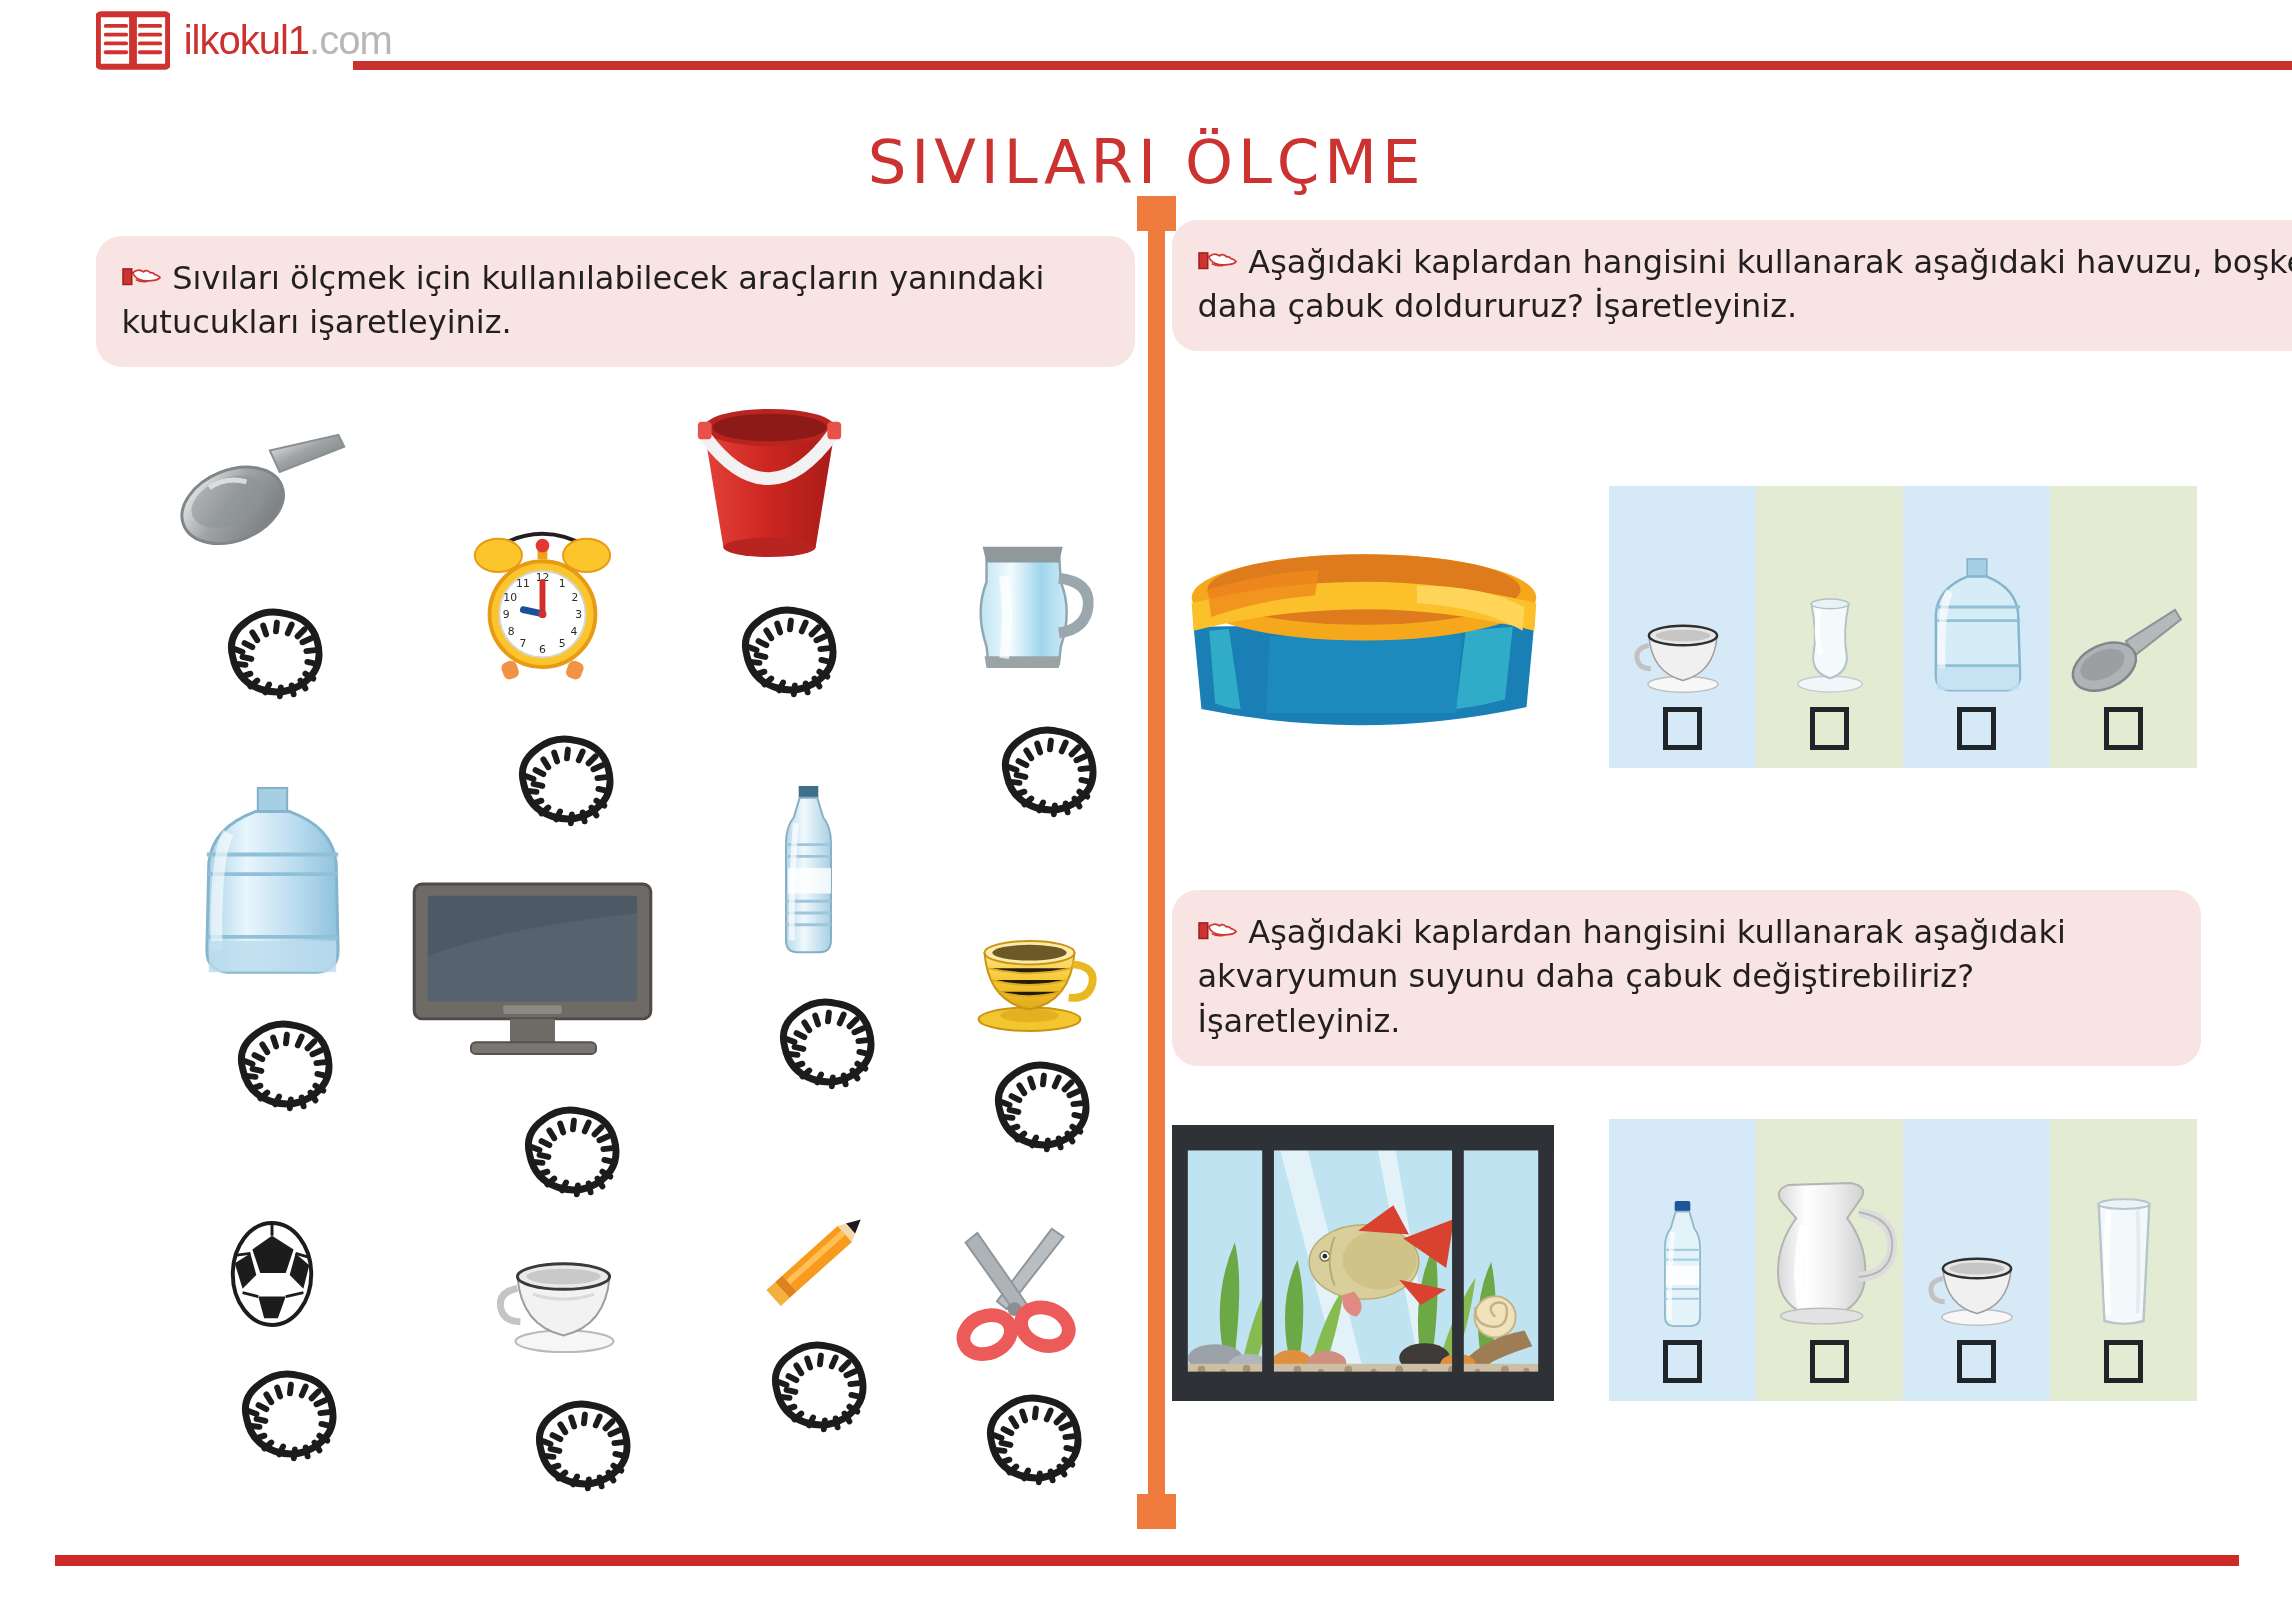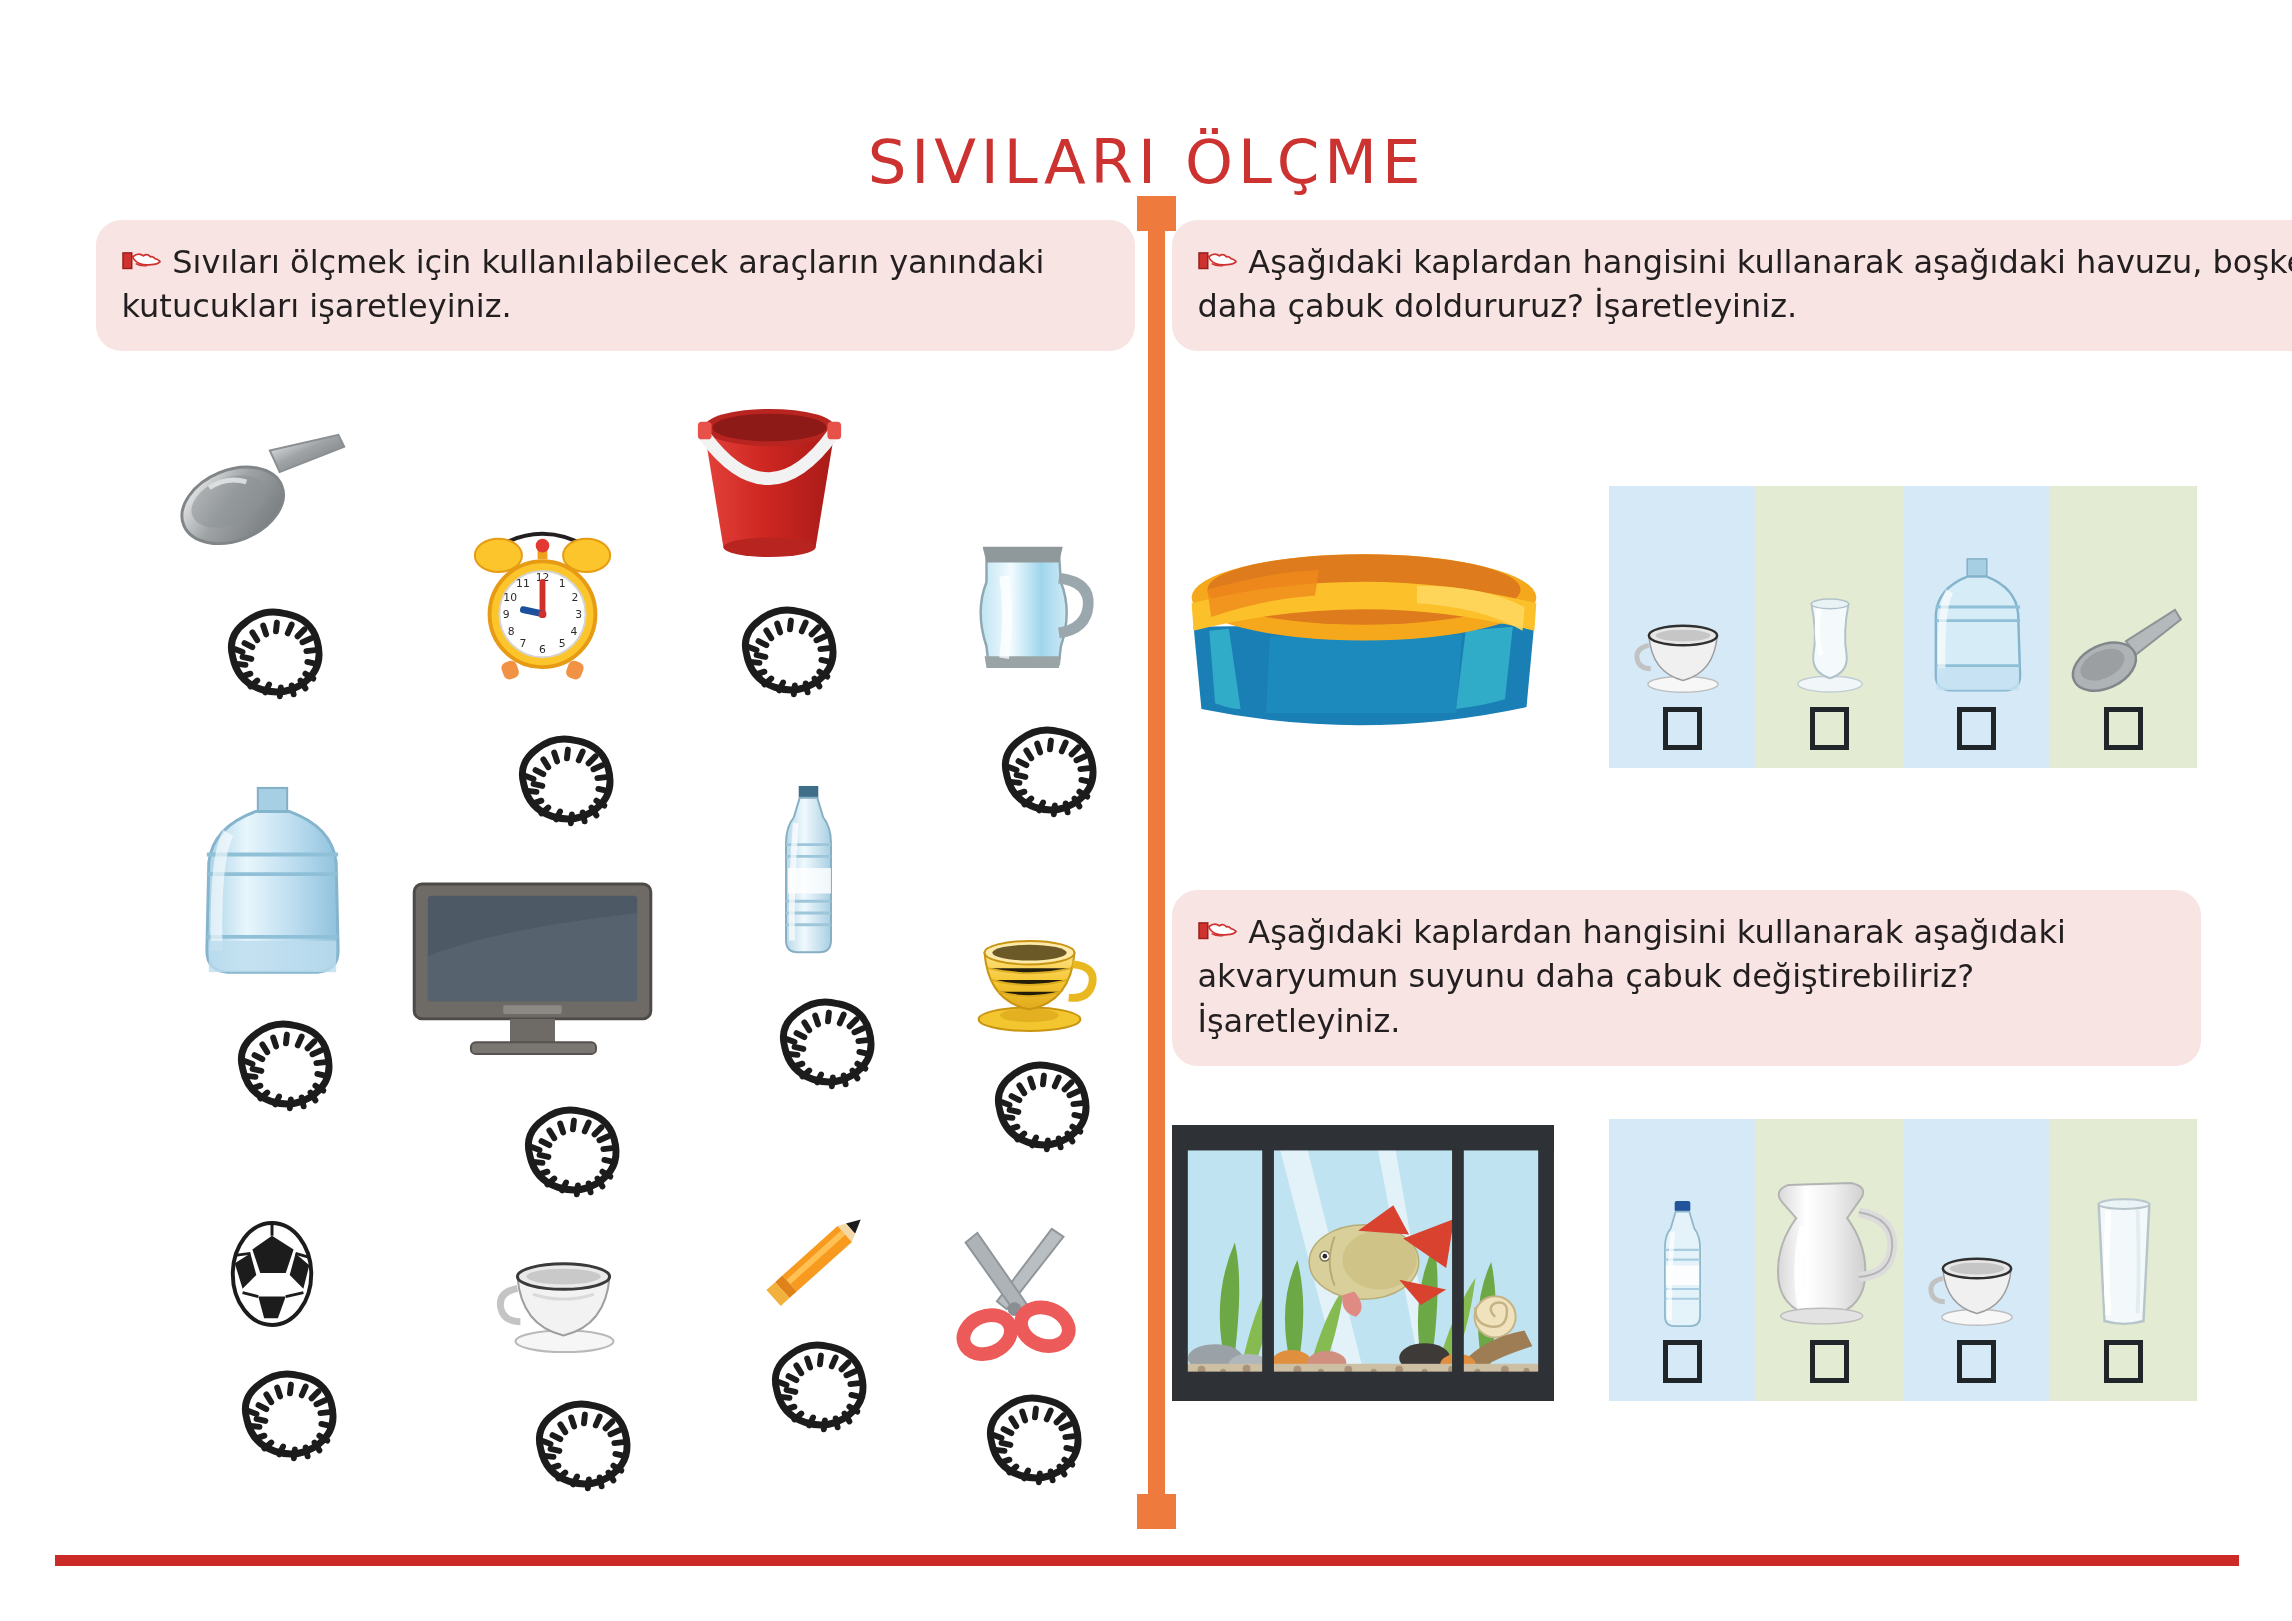--- a/index.html
+++ b/index.html
@@ -31,21 +31,21 @@
     font-family: "DejaVu Sans", sans-serif; font-weight: 400; margin-top: 16px;
   }
 
   
   .inst {
     position: absolute; background: #f8e4e3; border-radius: 25.5px;
     padding: 19.6px 25.5px 21.6px 25.5px;
     font-size: 32px; line-height: 1.40; color: #231f20;
     font-family: "DejaVu Sans", sans-serif;
   }
-  .inst-left  { left: 96px;  top: 220px; width: 1039px; }
+  .inst-left  { left: 96px;  top: 236px; width: 1039px; }
   .inst-r1    { left: 1172px; top: 220px; width: 1215px; }
   .inst-r2    { left: 1172px; top: 890px; width: 1029px; }
   .hand-icon { display: inline-block; vertical-align: -2px; margin-right: 11.8px; }
 
   
   .divider { position: absolute; left: 1137px; top: 196px; width: 39px; height: 1333px; }
   .div-bar { position: absolute; left: 10.8px; top: 0; width: 17.6px; height: 1333px; background: #ef7a3e; }
   .div-cap { position: absolute; left: 0; width: 39px; height: 35px; background: #ef7a3e; }
   .div-cap.top { top: 0; }
   .div-cap.bot { bottom: 0; }
@@ -69,20 +69,42 @@
   .checkbox { width: 39px; height: 43px; border: 5.9px solid #202529; background: transparent; }
 
   
   .footer-rule { position: absolute; left: 55px; top: 1555px; width: 2184px; height: 10.8px; background: #cc2a26; }
 </style>
 </head>
 <body>
 
 <div class="page">
 
+  <div class="header">
+    <div class="logo-wrap">
+      <svg class="book-icon" viewBox="0 0 76 62">
+        <rect x="2" y="4" width="72" height="54" rx="3" fill="#ffffff" stroke="#cf3330" stroke-width="6"></rect>
+        <rect x="34" y="2" width="8" height="58" fill="#cf3330"></rect>
+        <g stroke="#cf3330" stroke-width="4" stroke-linecap="round">
+          <line x1="10" y1="16" x2="31" y2="16"></line>
+            <line x1="10" y1="25" x2="31" y2="25"></line>
+          <line x1="10" y1="34" x2="31" y2="34"></line>
+            <line x1="10" y1="43" x2="31" y2="43"></line>
+          <line x1="45" y1="16" x2="66" y2="16"></line>
+            <line x1="45" y1="25" x2="66" y2="25"></line>
+          <line x1="45" y1="34" x2="66" y2="34"></line>
+            <line x1="45" y1="43" x2="66" y2="43"></line>
+        </g>
+      </svg>
+      <div class="logo-text">
+        <span class="logo-main">ilkokul1</span><span class="logo-dot">.com</span>
+      </div>
+    </div>
+    <div class="header-rule"></div>
+  </div>
 
   <div class="title">SIVILARI ÖLÇME</div>
 
   <div class="inst inst-left">
     <svg class="hand-icon" width="39" height="27.4" viewBox="0 0 40 28">
       <rect x="1" y="6" width="9" height="16" fill="#cf3330" stroke="#9b1f1d" stroke-width="1.5"></rect>
       <path d="M11 10 q6 -5 11 -1 q4 -3 7 1 q3 -1 5 2 q4 1 5 3 q-3 3 -9 3 q-7 1 -12 -1 q-5 -2 -7 -7 z" fill="#ffffff" stroke="#cf3330" stroke-width="1.8" stroke-linejoin="round"></path>
       <path d="M14 17 q5 3 12 2" fill="none" stroke="#cf3330" stroke-width="1.4"></path>
     </svg><span>Sıvıları ölçmek için kullanılabilecek araçların yanındaki kutucukları işaretleyiniz.</span>
   </div>

